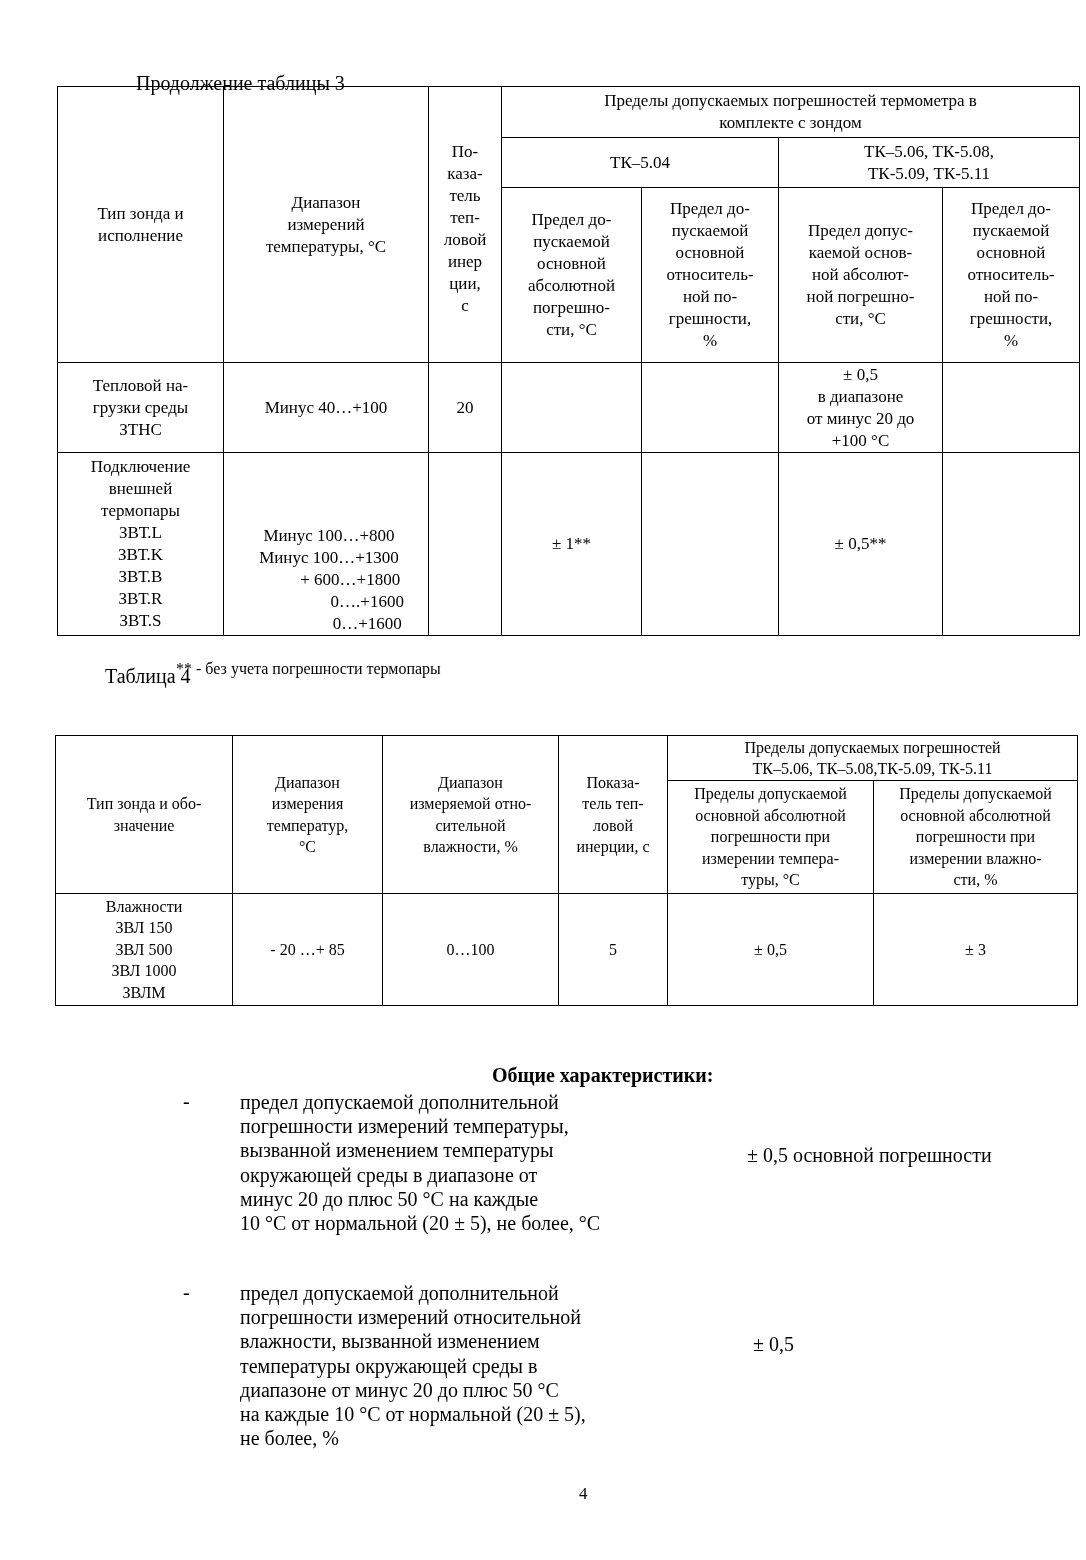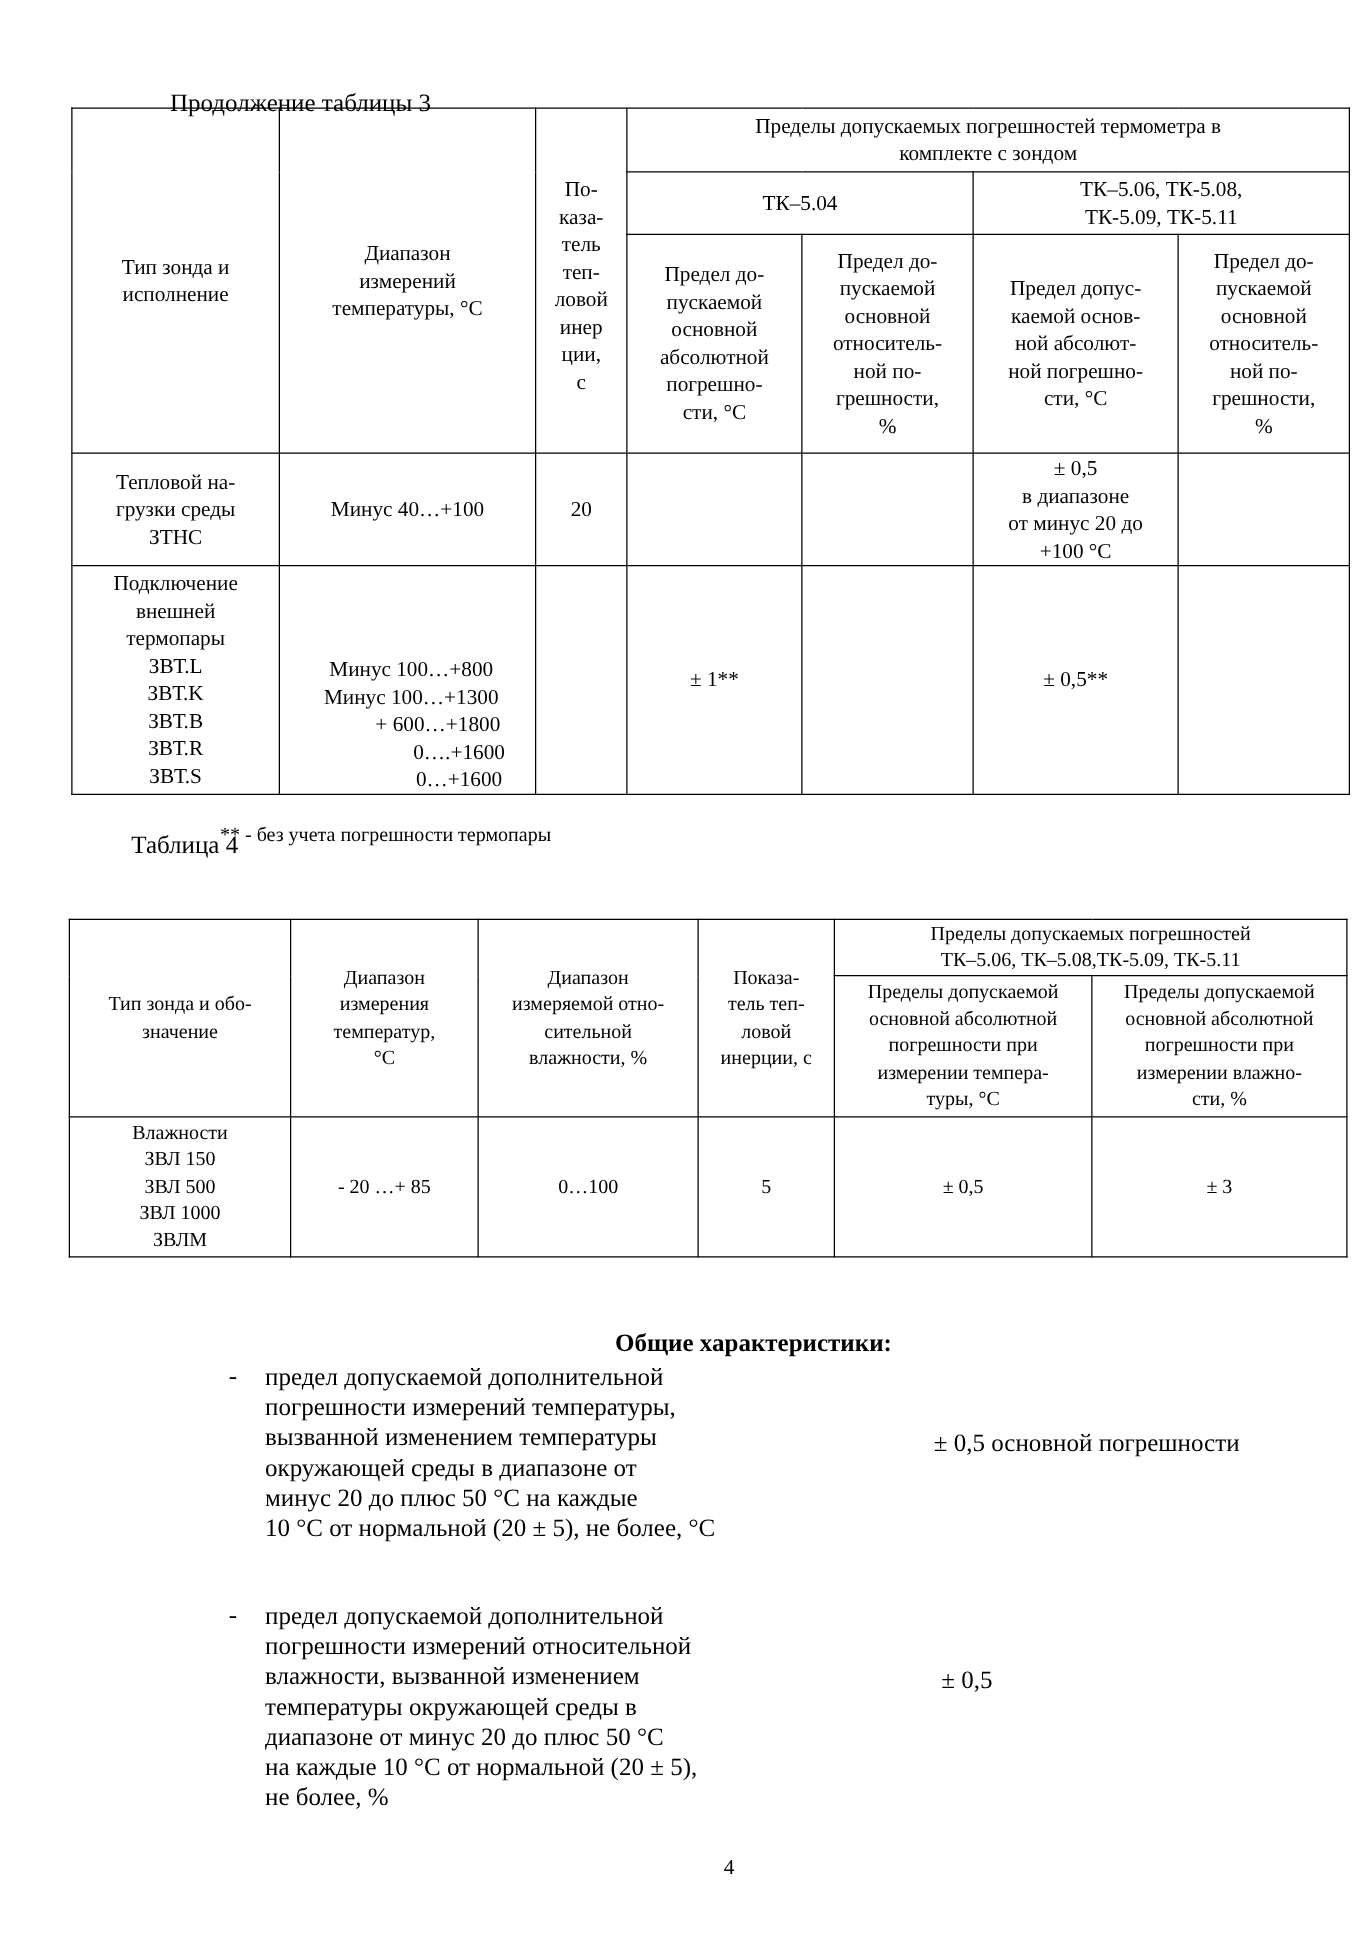--- a/index.html
+++ b/index.html
@@ -6,21 +6,21 @@
   body { width:1086px; height:1560px; position:relative; font-family:"Liberation Serif", serif; color:#000; overflow:hidden; }
   .abs { position:absolute; }
   .caption { font-size:20px; }
   table.t { position:absolute; border-collapse:collapse; table-layout:fixed; }
   table.t td { border:1.5px solid #000; text-align:center; vertical-align:middle; padding:0 2px; line-height:22px; font-size:17px; }
   table.t4 td { font-size:16px; line-height:21.5px; }
   .pre { white-space:pre-line; }
   .footnote { font-size:16px; }
   .gen-title { font-size:20px; font-weight:bold; }
   .gen-dash { font-size:20px; }
-  .gen-text { font-size:20px; line-height:24.2px; white-space:pre-line; }
+  .gen-text { font-size:20px; line-height:24.2px; white-space:pre-line;margin-left:28px; }
   .gen-val { font-size:20px; }
   .pagenum { font-size:17px; }
   .left-align { text-align:center; }
 </style>
 </head>
 <body>
 
 <div class="abs caption" style="left:136px; top:72px;">Продолжение таблицы 3</div>
 
 <table class="t" style="left:57px; top:86px; width:1022px;">

